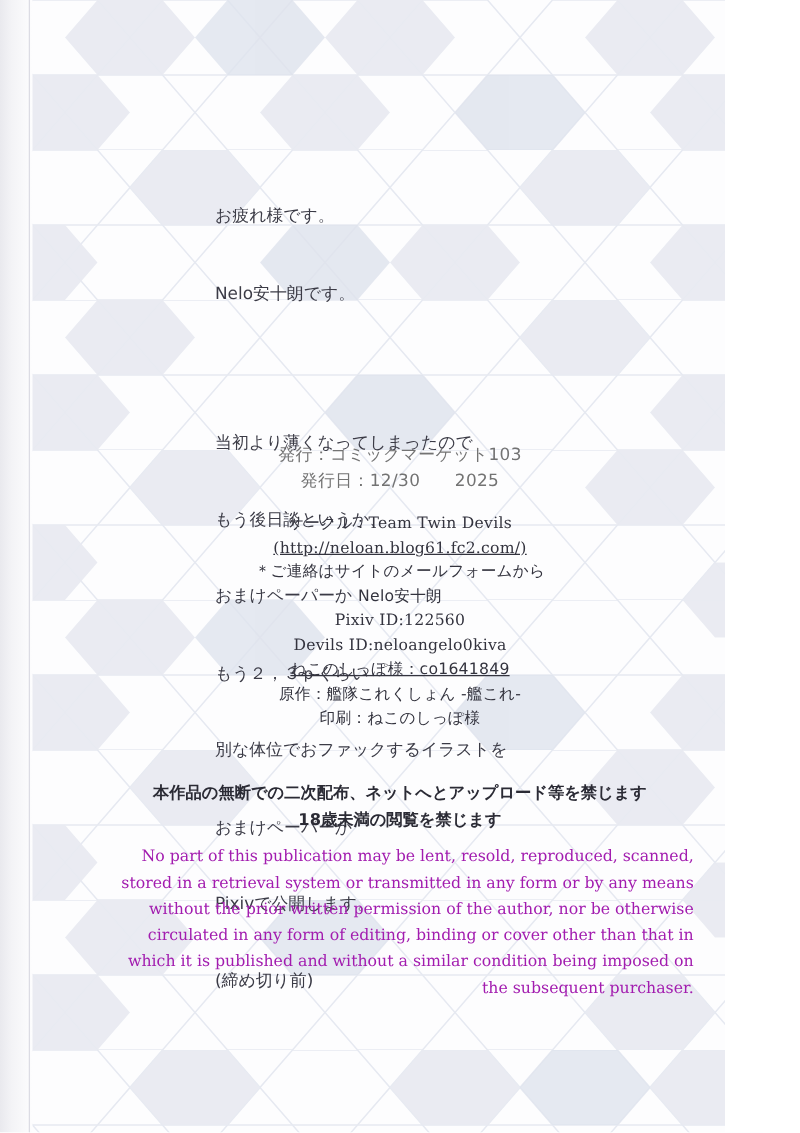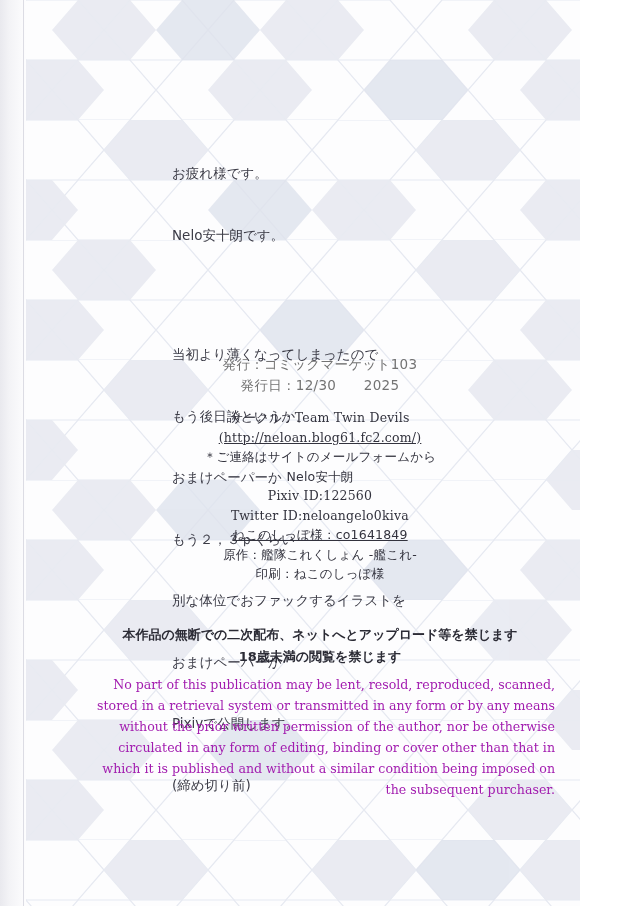--- a/index.html
+++ b/index.html
@@ -217,21 +217,21 @@
       <div class="pub-line">発行：コミックマーケット103</div>
       <div class="pub-line">発行日：12/30　　2025</div>
     </div>
 
     <div class="circle-block">
       <div class="c-line">サークル：Team Twin Devils</div>
       <div class="c-line underline">(http://neloan.blog61.fc2.com/)</div>
       <div class="c-line jp">＊ご連絡はサイトのメールフォームから</div>
       <div class="c-line jp">Nelo安十朗</div>
       <div class="c-line">Pixiv ID:122560</div>
-      <div class="c-line">Twitter ID:neloangelo0kiva</div>
+      <div class="c-line">Devils ID:neloangelo0kiva</div>
       <div class="c-line jp underline">ねこのしっぽ様：co1641849</div>
       <div class="c-line jp">原作：艦隊これくしょん -艦これ-</div>
       <div class="c-line jp">印刷：ねこのしっぽ様</div>
     </div>
 
     <div class="notice">
       <div class="n-jp">本作品の無断での二次配布、ネットへとアップロード等を禁じます</div>
       <div class="n-jp">18歳未満の閲覧を禁じます</div>
       <div class="n-en">No part of this publication may be lent, resold, reproduced, scanned, stored in a retrieval system or transmitted in any form or by any means without the prior written permission of the author, nor be otherwise circulated in any form of editing, binding or cover other than that in which it is published and without a similar condition being imposed on the subsequent purchaser.</div>
     </div>

